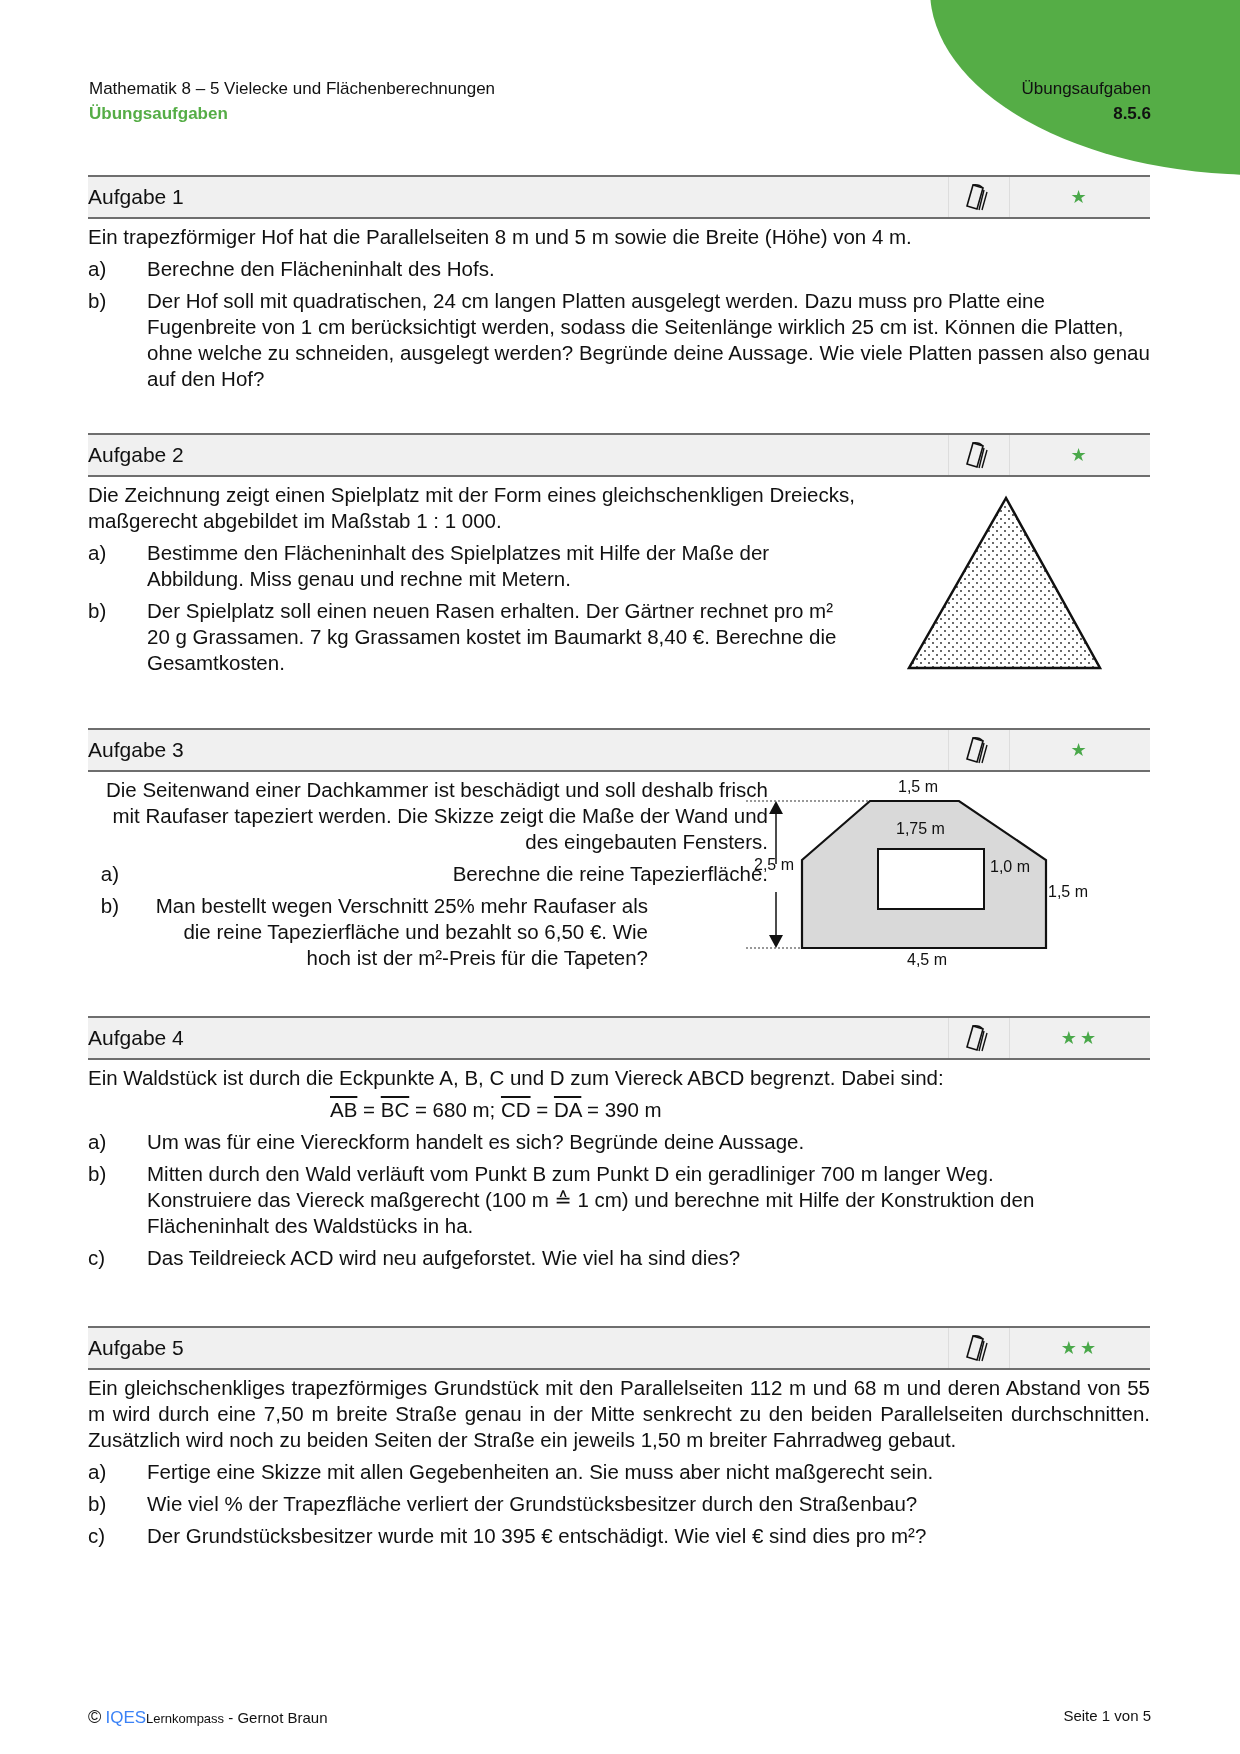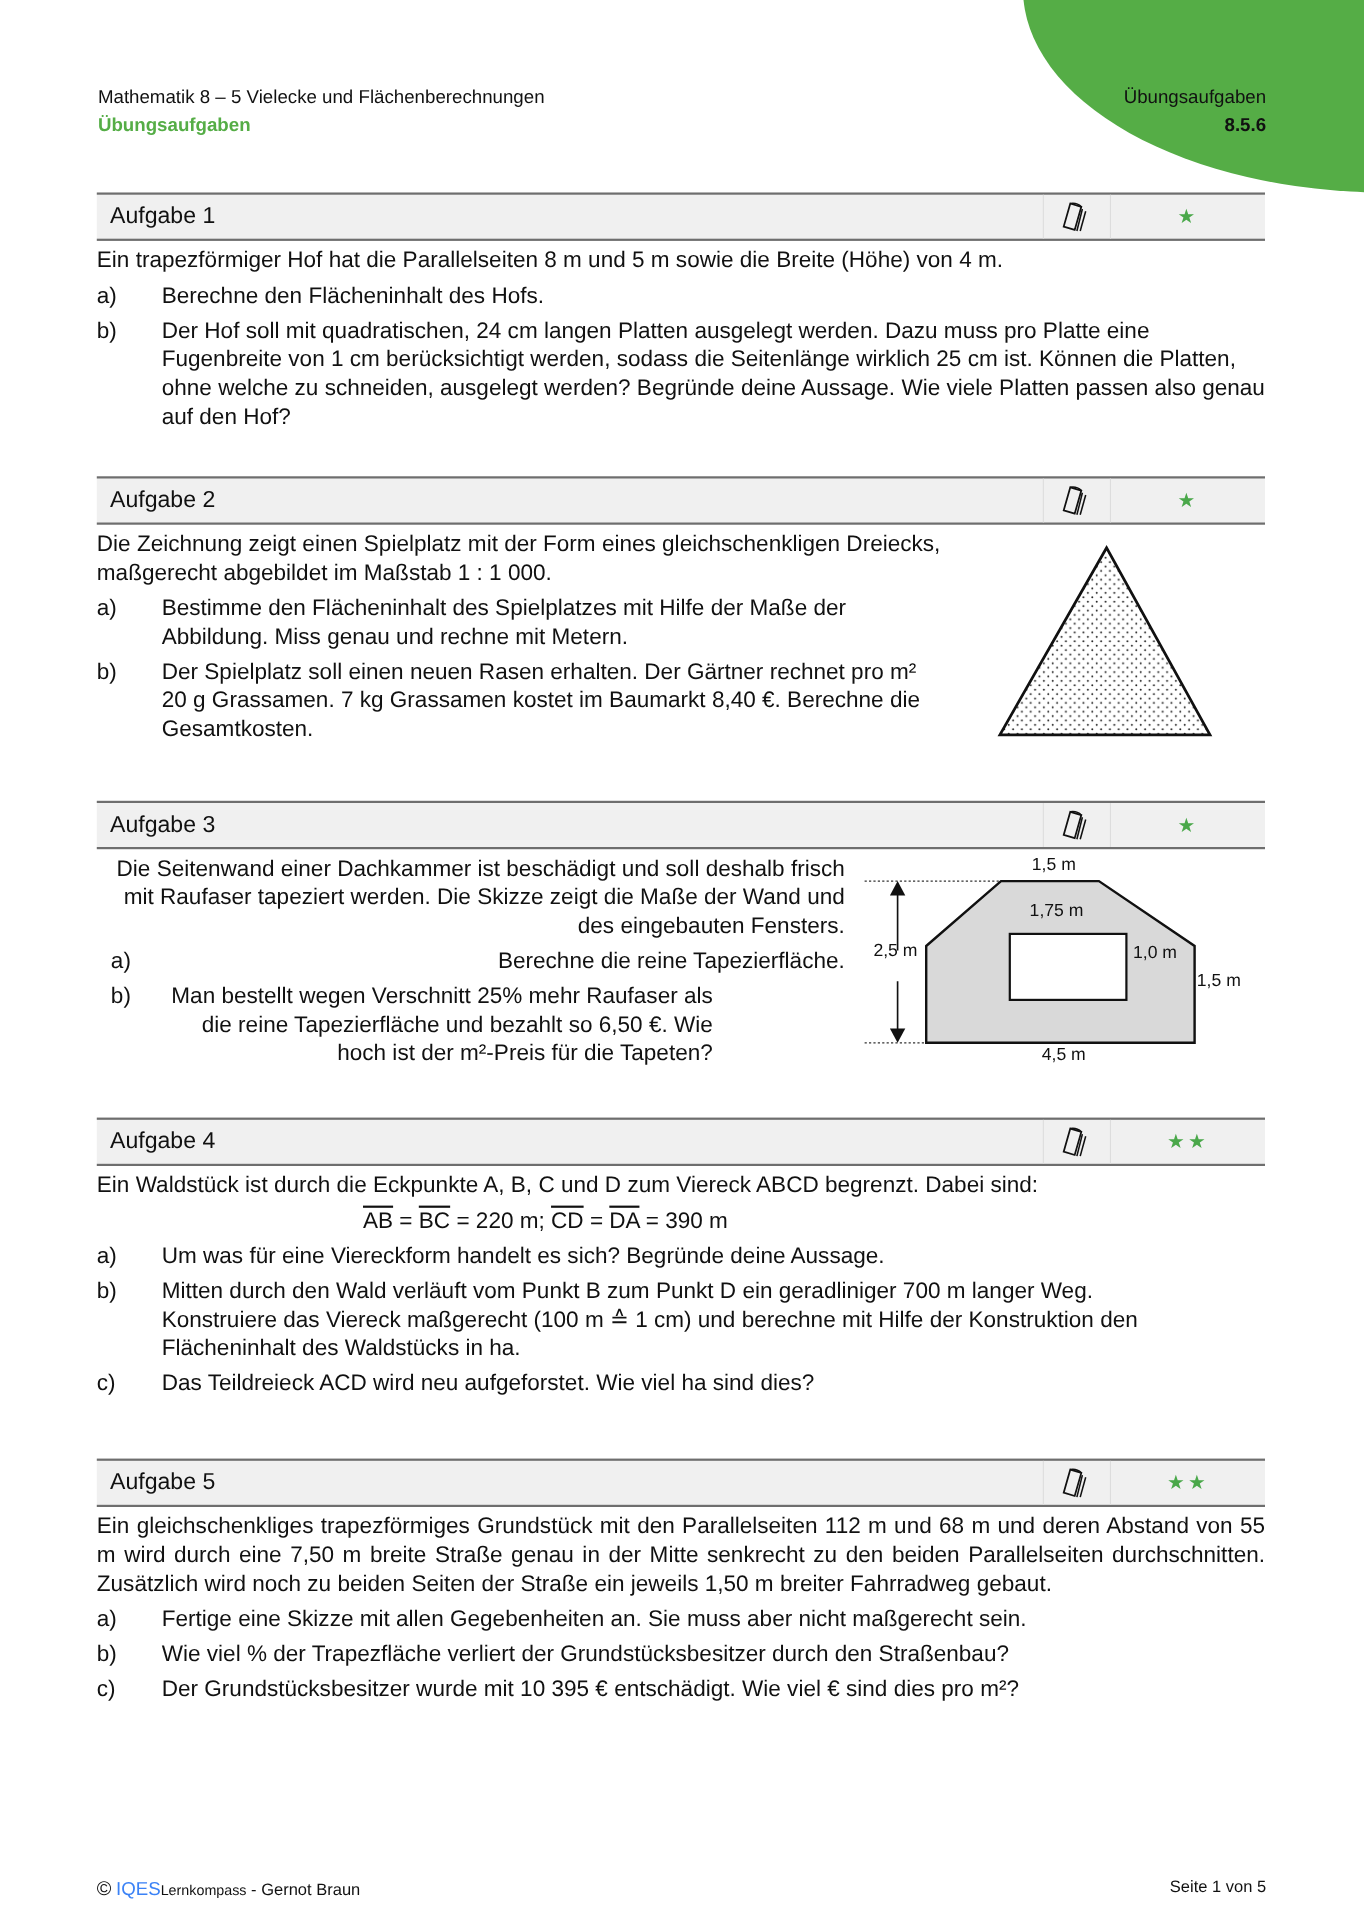--- a/index.html
+++ b/index.html
@@ -19,21 +19,21 @@
   .hdr-left .l3 { font-weight:bold; color:#55ad46; }
   .hdr-right { position:absolute; right:89px; top:76px; text-align:right; font-size:17px; line-height:25px; }
   .hdr-right .r2 { font-weight:bold; }
 
   .task { position:absolute; left:88px; width:1062px; }
   .task-bar {
     height:40px; background:#f0f0f0;
     border-top:2px solid #6e6e6e; border-bottom:2px solid #6e6e6e;
     display:flex; align-items:center; position:relative;
   }
-  .task-bar .title { font-size:21px; padding-left:12px; flex:1; }
+  .task-bar .title { font-size:21px; padding-left:0; flex:1; }
   .task-bar .book { width:60px; height:40px; display:flex; align-items:center; justify-content:center; border-left:1px solid #ddd; border-right:1px solid #ddd; position:absolute; right:140px; top:0; }
   .task-bar .stars { position:absolute; right:0; top:0; width:140px; height:40px; display:flex; align-items:center; justify-content:center; color:#4aa84a; font-size:18px; letter-spacing:3px; }
   .body-text { font-size:20.5px; line-height:26px; margin-top:5px; }
   .body-text p { margin:0; }
   .item { display:flex; margin-top:6px; }
   .item .lbl { width:31px; flex:none; }
   .item .txt { flex:1;margin-left:28px; }
   .overline { text-decoration:overline; }
   .formula { margin:6px 0 4px 242px; font-size:20.5px; }
 
@@ -134,21 +134,21 @@
     <p>Die Seitenwand einer Dachkammer ist beschädigt und soll deshalb frisch mit Raufaser tapeziert werden. Die Skizze zeigt die Maße der Wand  und des eingebauten Fensters.</p>
     <div class="item">
         <span class="lbl">a)</span>
         <span class="txt">Berechne die reine Tapezierfläche.</span>
       </div>
     <div class="item" style="width:560px;">
         <span class="lbl">b)</span>
         <span class="txt">Man bestellt  wegen Verschnitt 25% mehr Raufaser als die reine Tapezierfläche und bezahlt so 6,50 €. Wie hoch ist der m²-Preis für  die Tapeten?</span>
       </div>
   </div>
-  <div style="position:absolute; left:688px; top:44px; width:400px; height:190px;">
+  <div style="position:absolute; left:648px; top:44px; width:400px; height:190px;">
     <svg width="400" height="190" viewBox="0 0 400 190" style="position:absolute;left:0;top:0;">
       <line x1="10" y1="29" x2="134" y2="29" stroke="#333" stroke-width="1.2" stroke-dasharray="2,2"></line>
       <line x1="10" y1="176" x2="66" y2="176" stroke="#333" stroke-width="1.2" stroke-dasharray="2,2"></line>
       <polygon points="66,88 134,29 223,29 310,88 310,176 66,176" fill="#d9d9d9" stroke="#111" stroke-width="2.2"></polygon>
       <rect x="142" y="77" width="106" height="60" fill="#fff" stroke="#111" stroke-width="2"></rect>
       <line x1="40" y1="38" x2="40" y2="92" stroke="#111" stroke-width="1.5"></line>
       <polygon points="33,42 47,42 40,29" fill="#111"></polygon>
       <line x1="40" y1="120" x2="40" y2="166" stroke="#111" stroke-width="1.5"></line>
       <polygon points="33,163 47,163 40,176" fill="#111"></polygon>
     </svg>
@@ -170,21 +170,21 @@
           <path d="M10 3 Q16 2 20 6" fill="none" stroke="#111" stroke-width="1.4"></path>
           <path d="M21 8 L16 28" stroke="#111" stroke-width="1.4"></path>
           <path d="M24 10 L19 28" stroke="#111" stroke-width="1.4"></path>
         </svg>
     </span>
     <span class="stars">★★</span>
   </div>
   <div class="body-text">
     <p>Ein Waldstück ist durch die Eckpunkte A, B, C und D zum Viereck ABCD begrenzt. Dabei sind:</p>
     <div class="formula">
-      <span class="overline">AB</span><span> = </span><span class="overline">BC</span><span> = 220 m; </span><span class="overline">CD</span><span> = </span><span class="overline">DA</span><span> = 390 m</span>
+      <span class="overline">AB</span><span> = </span><span class="overline">BC</span><span> = 680 m; </span><span class="overline">CD</span><span> = </span><span class="overline">DA</span><span> = 390 m</span>
     </div>
     <div class="item">
         <span class="lbl">a)</span>
         <span class="txt">Um was für eine Viereckform handelt es sich? Begründe deine Aussage.</span>
       </div>
     <div class="item" style="width:990px;">
         <span class="lbl">b)</span>
         <span class="txt">Mitten durch den Wald verläuft vom Punkt B zum Punkt D ein geradliniger 700 m langer Weg. Konstruiere das Viereck maßgerecht (100 m ≙ 1 cm) und berechne mit Hilfe der Konstruktion den Flächeninhalt des Waldstücks in ha.</span>
       </div>
     <div class="item">

